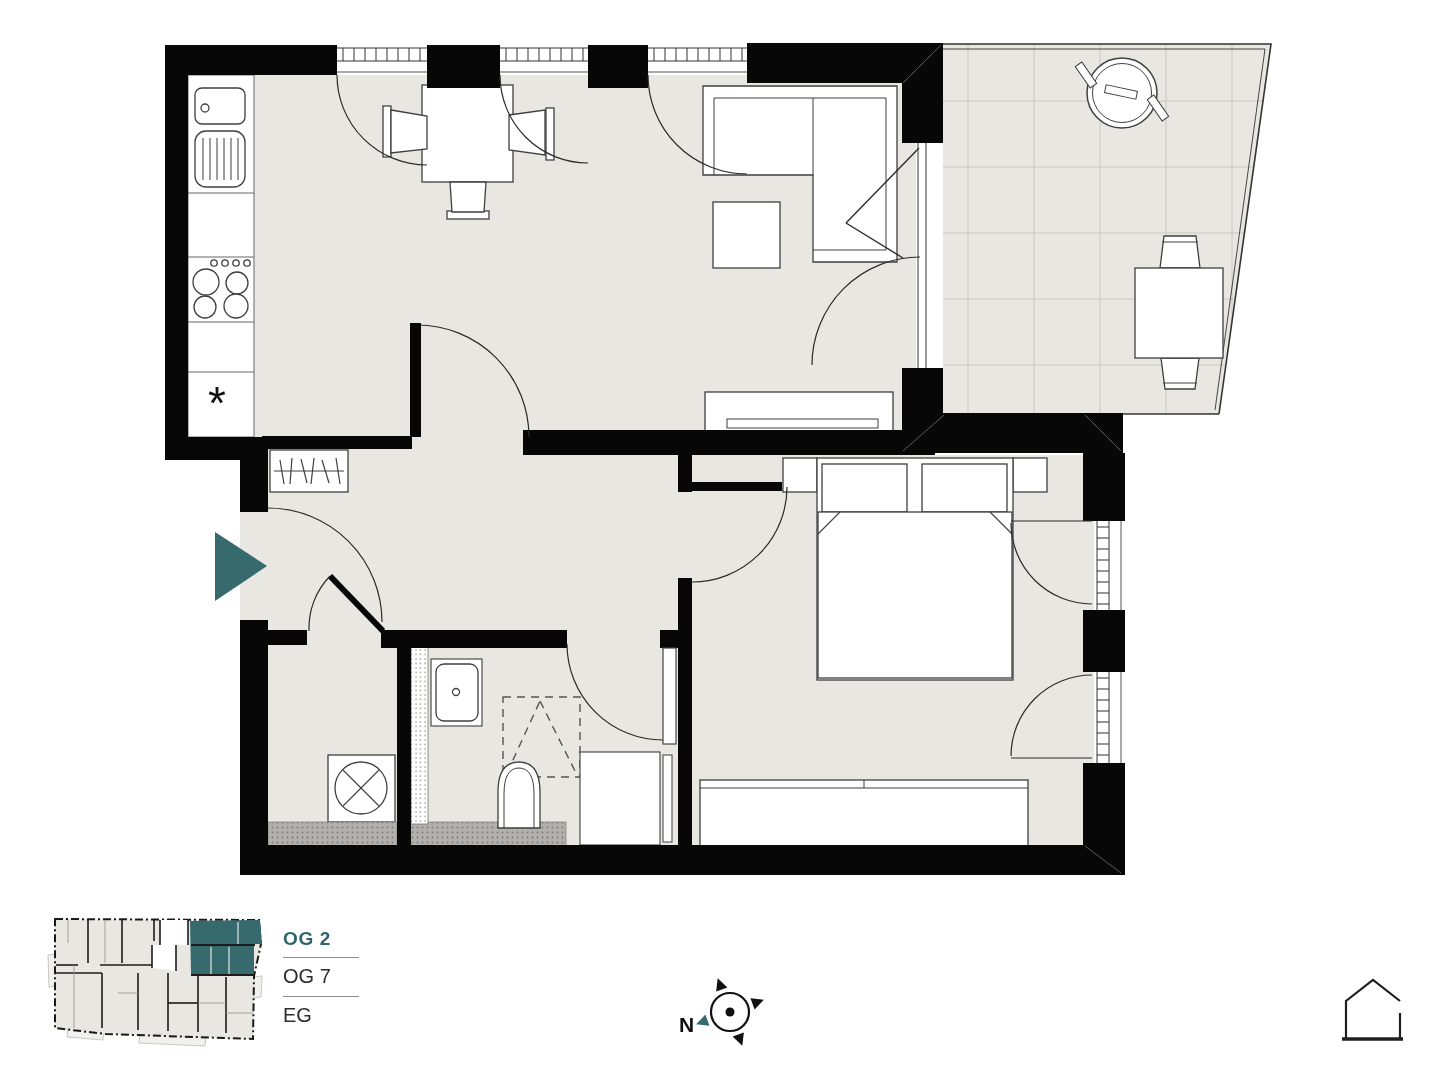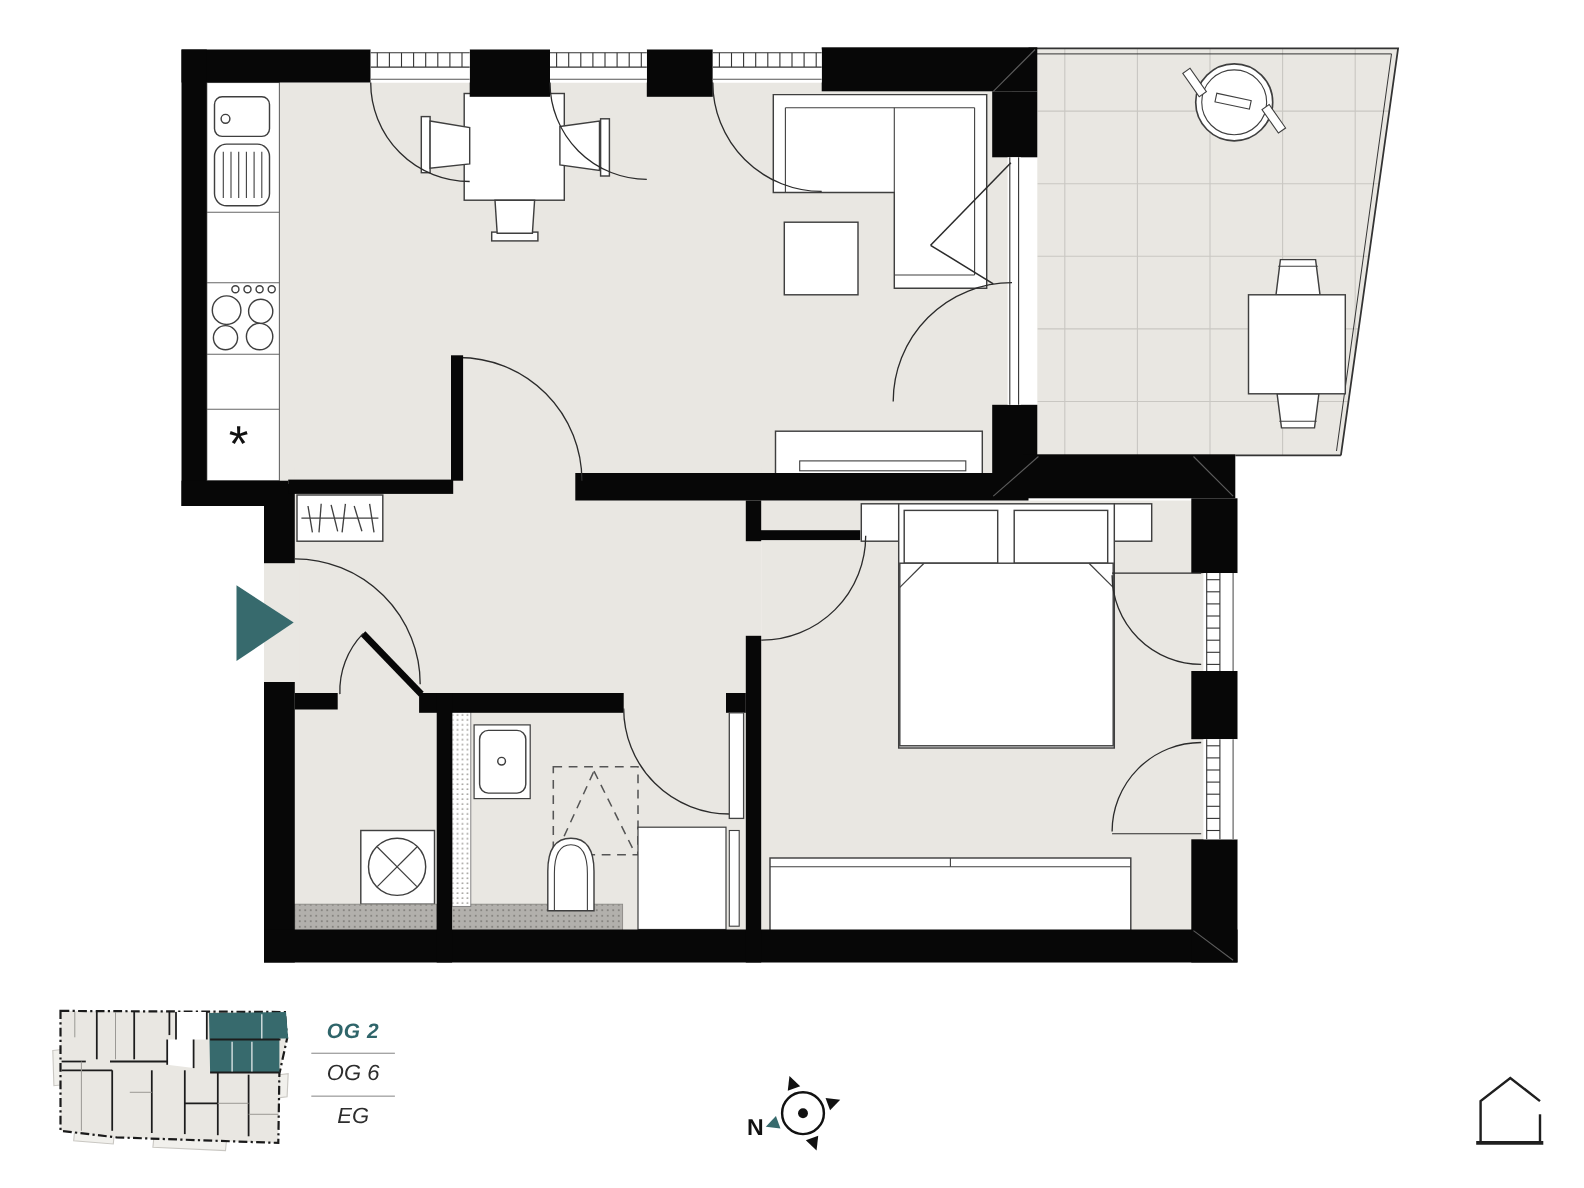--- a/index.html
+++ b/index.html
@@ -1,20 +1,20 @@
 <!DOCTYPE html>
 <html><head>
 <meta charset="utf-8">
 <style>
   html,body{margin:0;padding:0;background:#ffffff;}
   .stage{position:relative;width:1440px;height:1080px;background:#ffffff;overflow:hidden;
          font-family:"Liberation Sans",sans-serif;}
   .stage svg{position:absolute;left:0;top:0;}
   svg text{font-family:"Liberation Sans",sans-serif;}
-  .floor-selector{position:absolute;left:283px;top:928px;width:76px;text-align:center;font-style:italic;}
+  .floor-selector{position:absolute;left:283px;top:928px;width:76px;}
   .fs-current{color:#2f656a;font-weight:bold;font-size:19px;letter-spacing:.6px;padding:0 0 7px 0;cursor:pointer;}
   .fs-divider{border:none;border-top:1.5px solid #8f8f8f;margin:0;}
   .fs-item{font-size:20px;color:#2d2d2d;padding:7px 0 8px 0;cursor:pointer;}
 </style>
 </head>
 <body>
 
 <div class="stage">
 <svg width="1440" height="1080" viewBox="0 0 1440 1080">
   <defs>
@@ -412,17 +412,17 @@
   <g fill="none" stroke="#1f1f1f">
     <path d="M1346,1039 V1001 L1373,980 L1400,1001" stroke-width="2.2"></path>
     <path d="M1400,1013 V1039" stroke-width="2.2"></path>
     <path d="M1342,1039 H1403" stroke-width="3.5"></path>
   </g>
 </svg>
 
 <div class="floor-selector">
   <div class="fs-current">OG 2</div>
   <hr class="fs-divider">
-  <div class="fs-item">OG 6</div>
+  <div class="fs-item">OG 7</div>
   <hr class="fs-divider">
   <div class="fs-item">EG</div>
 </div>
 </div>
 
 </body></html>

